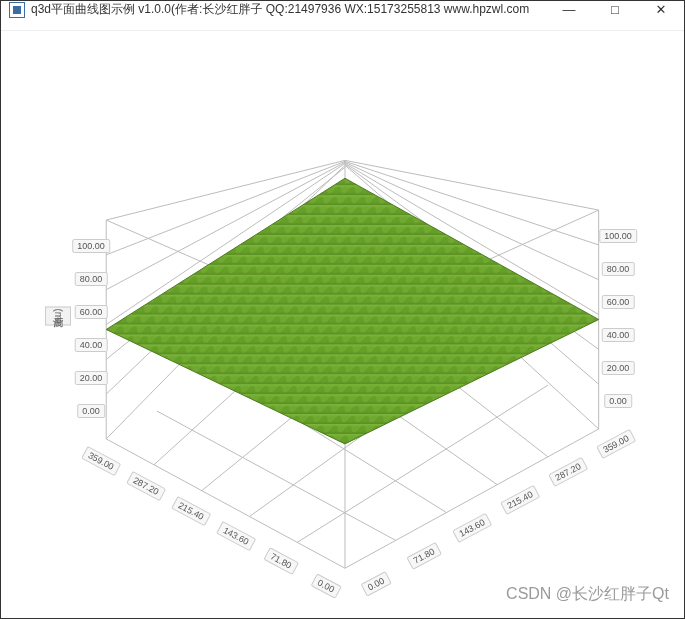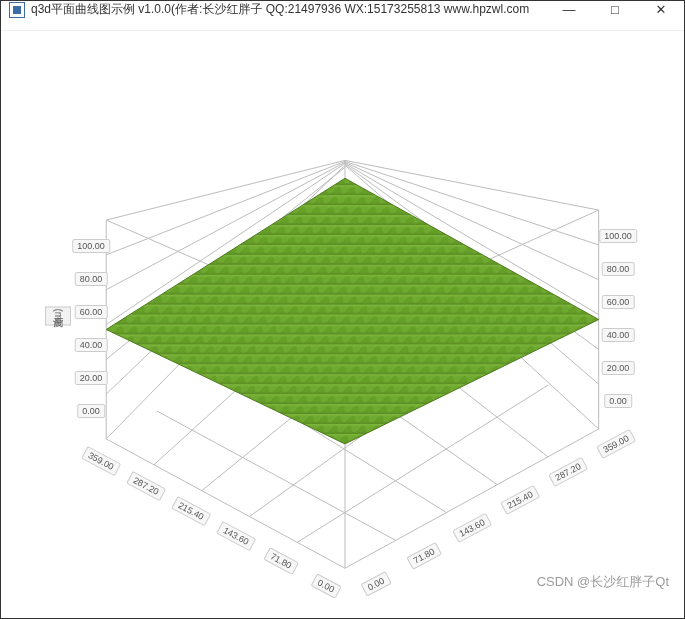--- a/index.html
+++ b/index.html
@@ -48,22 +48,22 @@
 .axislabel {
   position: absolute;
   font-size: 10px; color: #666;
   background: #f2f2f2;
   border: 1px solid #ccc;
   padding: 1px 5px;
   transform: translate(-50%, -50%);
   writing-mode: vertical-rl;
 }
 .watermark {
-  position: absolute; right: 10px; bottom: 22px;
-  font-size: 13px; color: rgba(120,120,120,0.75); margin-top: 47px;
+  position: absolute; right: 10px; bottom: 8px;
+  font-size: 16px; color: rgba(120,120,120,0.75); margin-top: 47px;
 }
 svg.surface { position: absolute; inset: 0; width: 100%; height: 100%; }
 </style>
 </head>
 <body>
 
 <div class="titlebar">
   <span class="icon"></span>
   <span class="title">q3d平面曲线图示例 v1.0.0(作者:长沙红胖子 QQ:21497936 WX:15173255813 www.hpzwl.com</span>
   <div class="winbtns">

